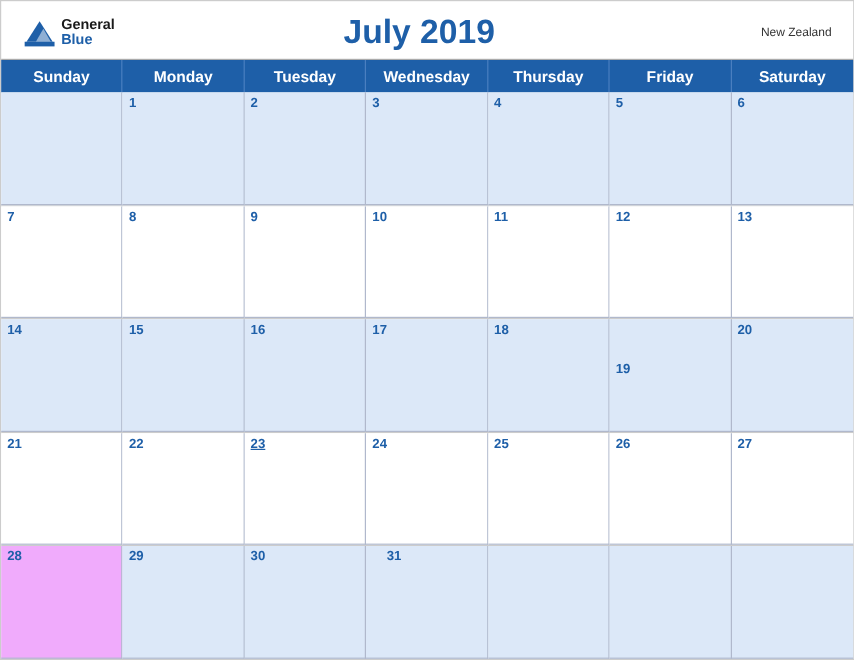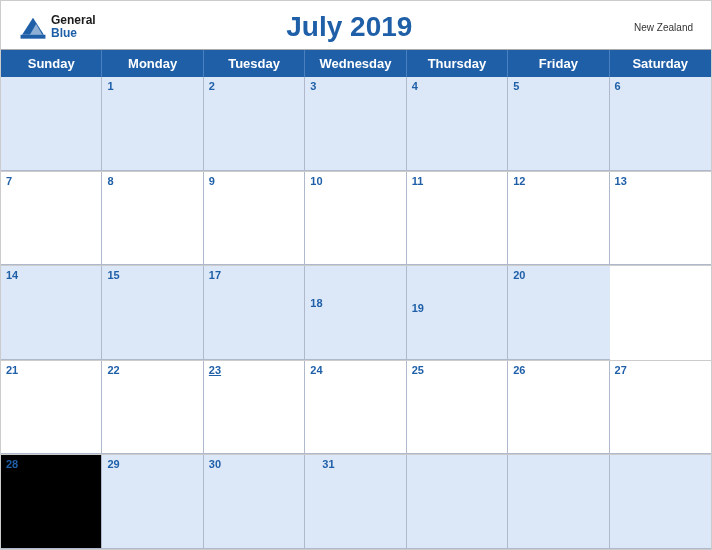--- a/index.html
+++ b/index.html
@@ -205,24 +205,27 @@
           </div>
         </div>
         <div class="week-row">
           <div class="day-cell" style="background: rgb(220, 232, 248); border-right: 1px solid rgb(176, 184, 204); border-bottom: 1px solid rgb(176, 184, 204);">
             <span class="day-number" style="color: rgb(30, 95, 168);">14</span>
           </div>
           <div class="day-cell" style="background: rgb(220, 232, 248); border-right: 1px solid rgb(176, 184, 204); border-bottom: 1px solid rgb(176, 184, 204);">
             <span class="day-number" style="color: rgb(30, 95, 168);">15</span>
           </div>
           <div class="day-cell" style="background: rgb(220, 232, 248); border-right: 1px solid rgb(176, 184, 204); border-bottom: 1px solid rgb(176, 184, 204);">
+            <span class="day-number" style="color: rgb(30, 95, 168);">16</span>
+          </div>
+          <div class="day-cell" style="background: rgb(220, 232, 248); border-right: 1px solid rgb(176, 184, 204); border-bottom: 1px solid rgb(176, 184, 204);">
             <span class="day-number" style="color: rgb(30, 95, 168);">17</span>
           </div>
           <div class="day-cell" style="background: rgb(220, 232, 248); border-right: 1px solid rgb(176, 184, 204); border-bottom: 1px solid rgb(176, 184, 204);">
-            <span class="day-number" style="color: rgb(30, 95, 168); margin-top: 28px;">18</span>
+            <span class="day-number" style="color: rgb(30, 95, 168);">18</span>
           </div>
           <div class="day-cell" style="background: rgb(220, 232, 248); border-right: 1px solid rgb(176, 184, 204); border-bottom: 1px solid rgb(176, 184, 204);">
             <span class="day-number" style="color: rgb(30, 95, 168); margin-top: 33px;">19</span>
           </div>
           <div class="day-cell" style="background: rgb(220, 232, 248); border-right: none; border-bottom: 1px solid rgb(176, 184, 204);">
             <span class="day-number" style="color: rgb(30, 95, 168);">20</span>
           </div>
         </div>
         <div class="week-row">
           <div class="day-cell" style="background: rgb(255, 255, 255); border-right: 1px solid rgb(176, 184, 204); border-bottom: 1px solid rgb(176, 184, 204);">
@@ -241,21 +244,21 @@
             <span class="day-number" style="color: rgb(30, 95, 168);">25</span>
           </div>
           <div class="day-cell" style="background: rgb(255, 255, 255); border-right: 1px solid rgb(176, 184, 204); border-bottom: 1px solid rgb(176, 184, 204);">
             <span class="day-number" style="color: rgb(30, 95, 168);">26</span>
           </div>
           <div class="day-cell" style="background: rgb(255, 255, 255); border-right: none; border-bottom: 1px solid rgb(176, 184, 204);">
             <span class="day-number" style="color: rgb(30, 95, 168);">27</span>
           </div>
         </div>
         <div class="week-row">
-          <div class="day-cell" style="background: #000000; border-right: 1px solid rgb(176, 184, 204); border-bottom: 1px solid rgb(176, 184, 204);">
+          <div class="day-cell" style="background: #f0abfc; border-right: 1px solid rgb(176, 184, 204); border-bottom: 1px solid rgb(176, 184, 204);">
             <span class="day-number" style="color: rgb(30, 95, 168);">28</span>
           </div>
           <div class="day-cell" style="background: rgb(220, 232, 248); border-right: 1px solid rgb(176, 184, 204); border-bottom: 1px solid rgb(176, 184, 204);">
             <span class="day-number" style="color: rgb(30, 95, 168);">29</span>
           </div>
           <div class="day-cell" style="background: rgb(220, 232, 248); border-right: 1px solid rgb(176, 184, 204); border-bottom: 1px solid rgb(176, 184, 204);">
             <span class="day-number" style="color: rgb(30, 95, 168);">30</span>
           </div>
           <div class="day-cell" style="background: rgb(220, 232, 248); border-right: 1px solid rgb(176, 184, 204); border-bottom: 1px solid rgb(176, 184, 204);">
             <span class="day-number" style="color: rgb(30, 95, 168); margin-left: 12px;">31</span>

